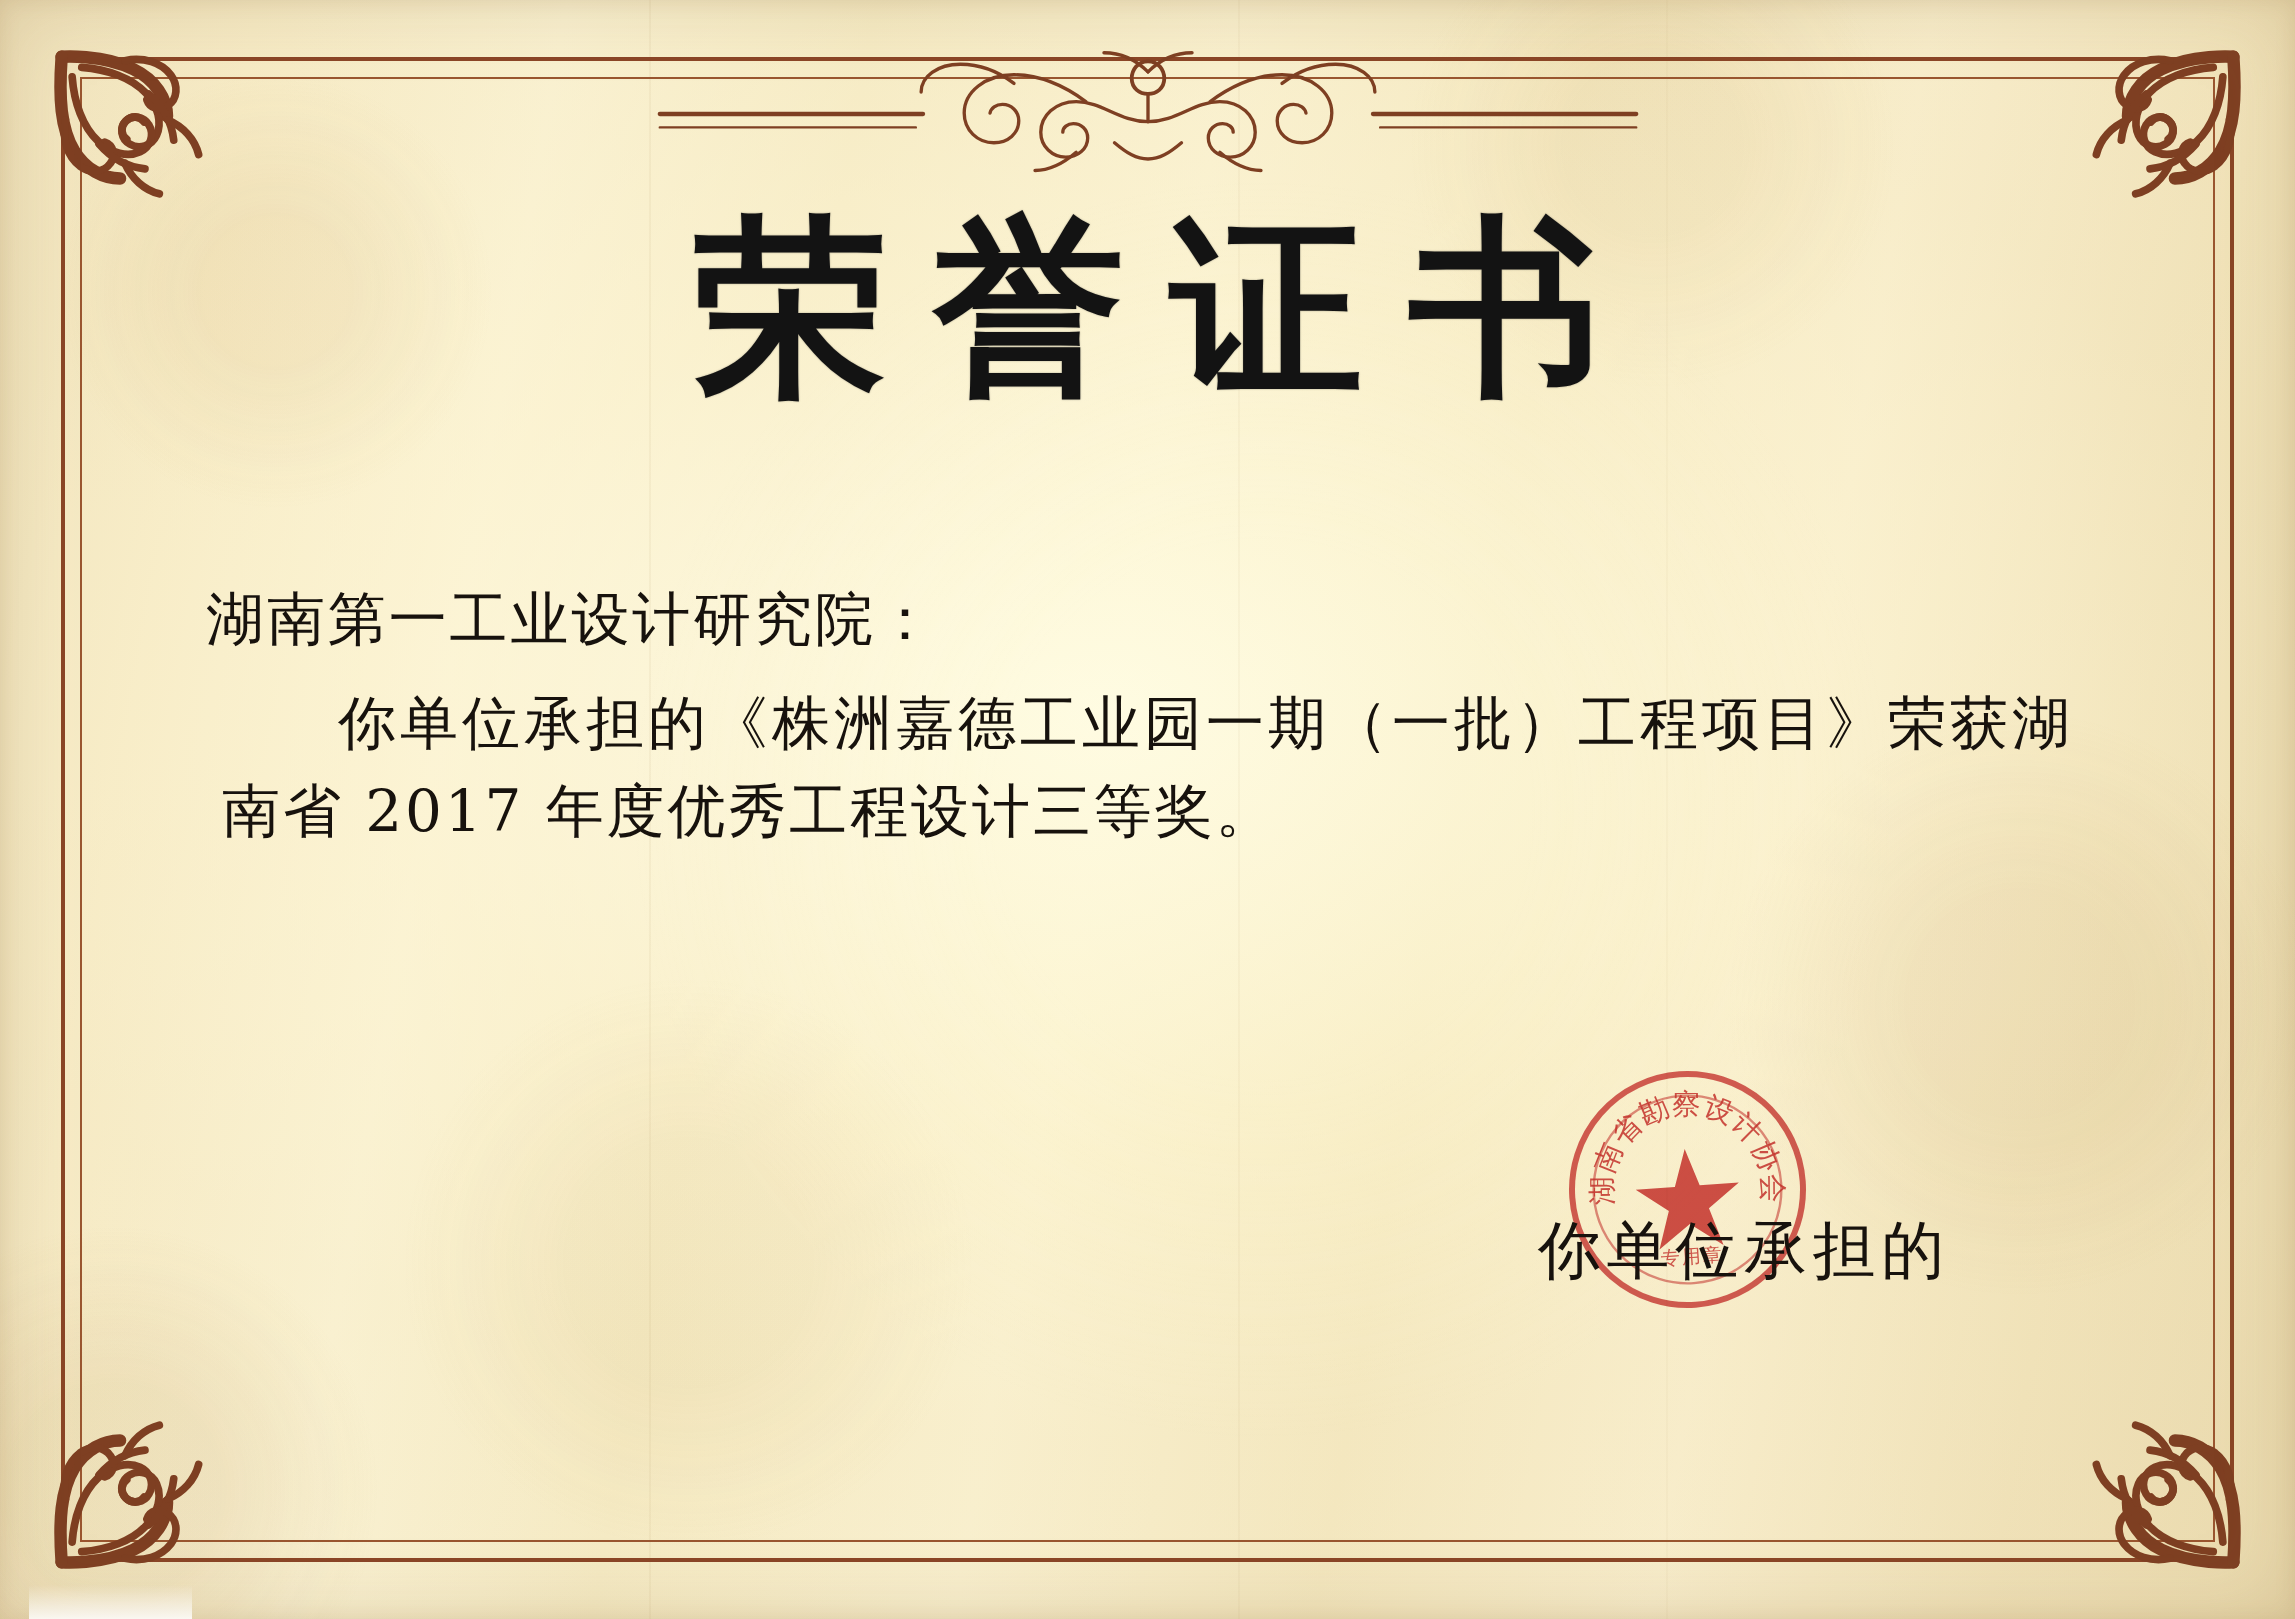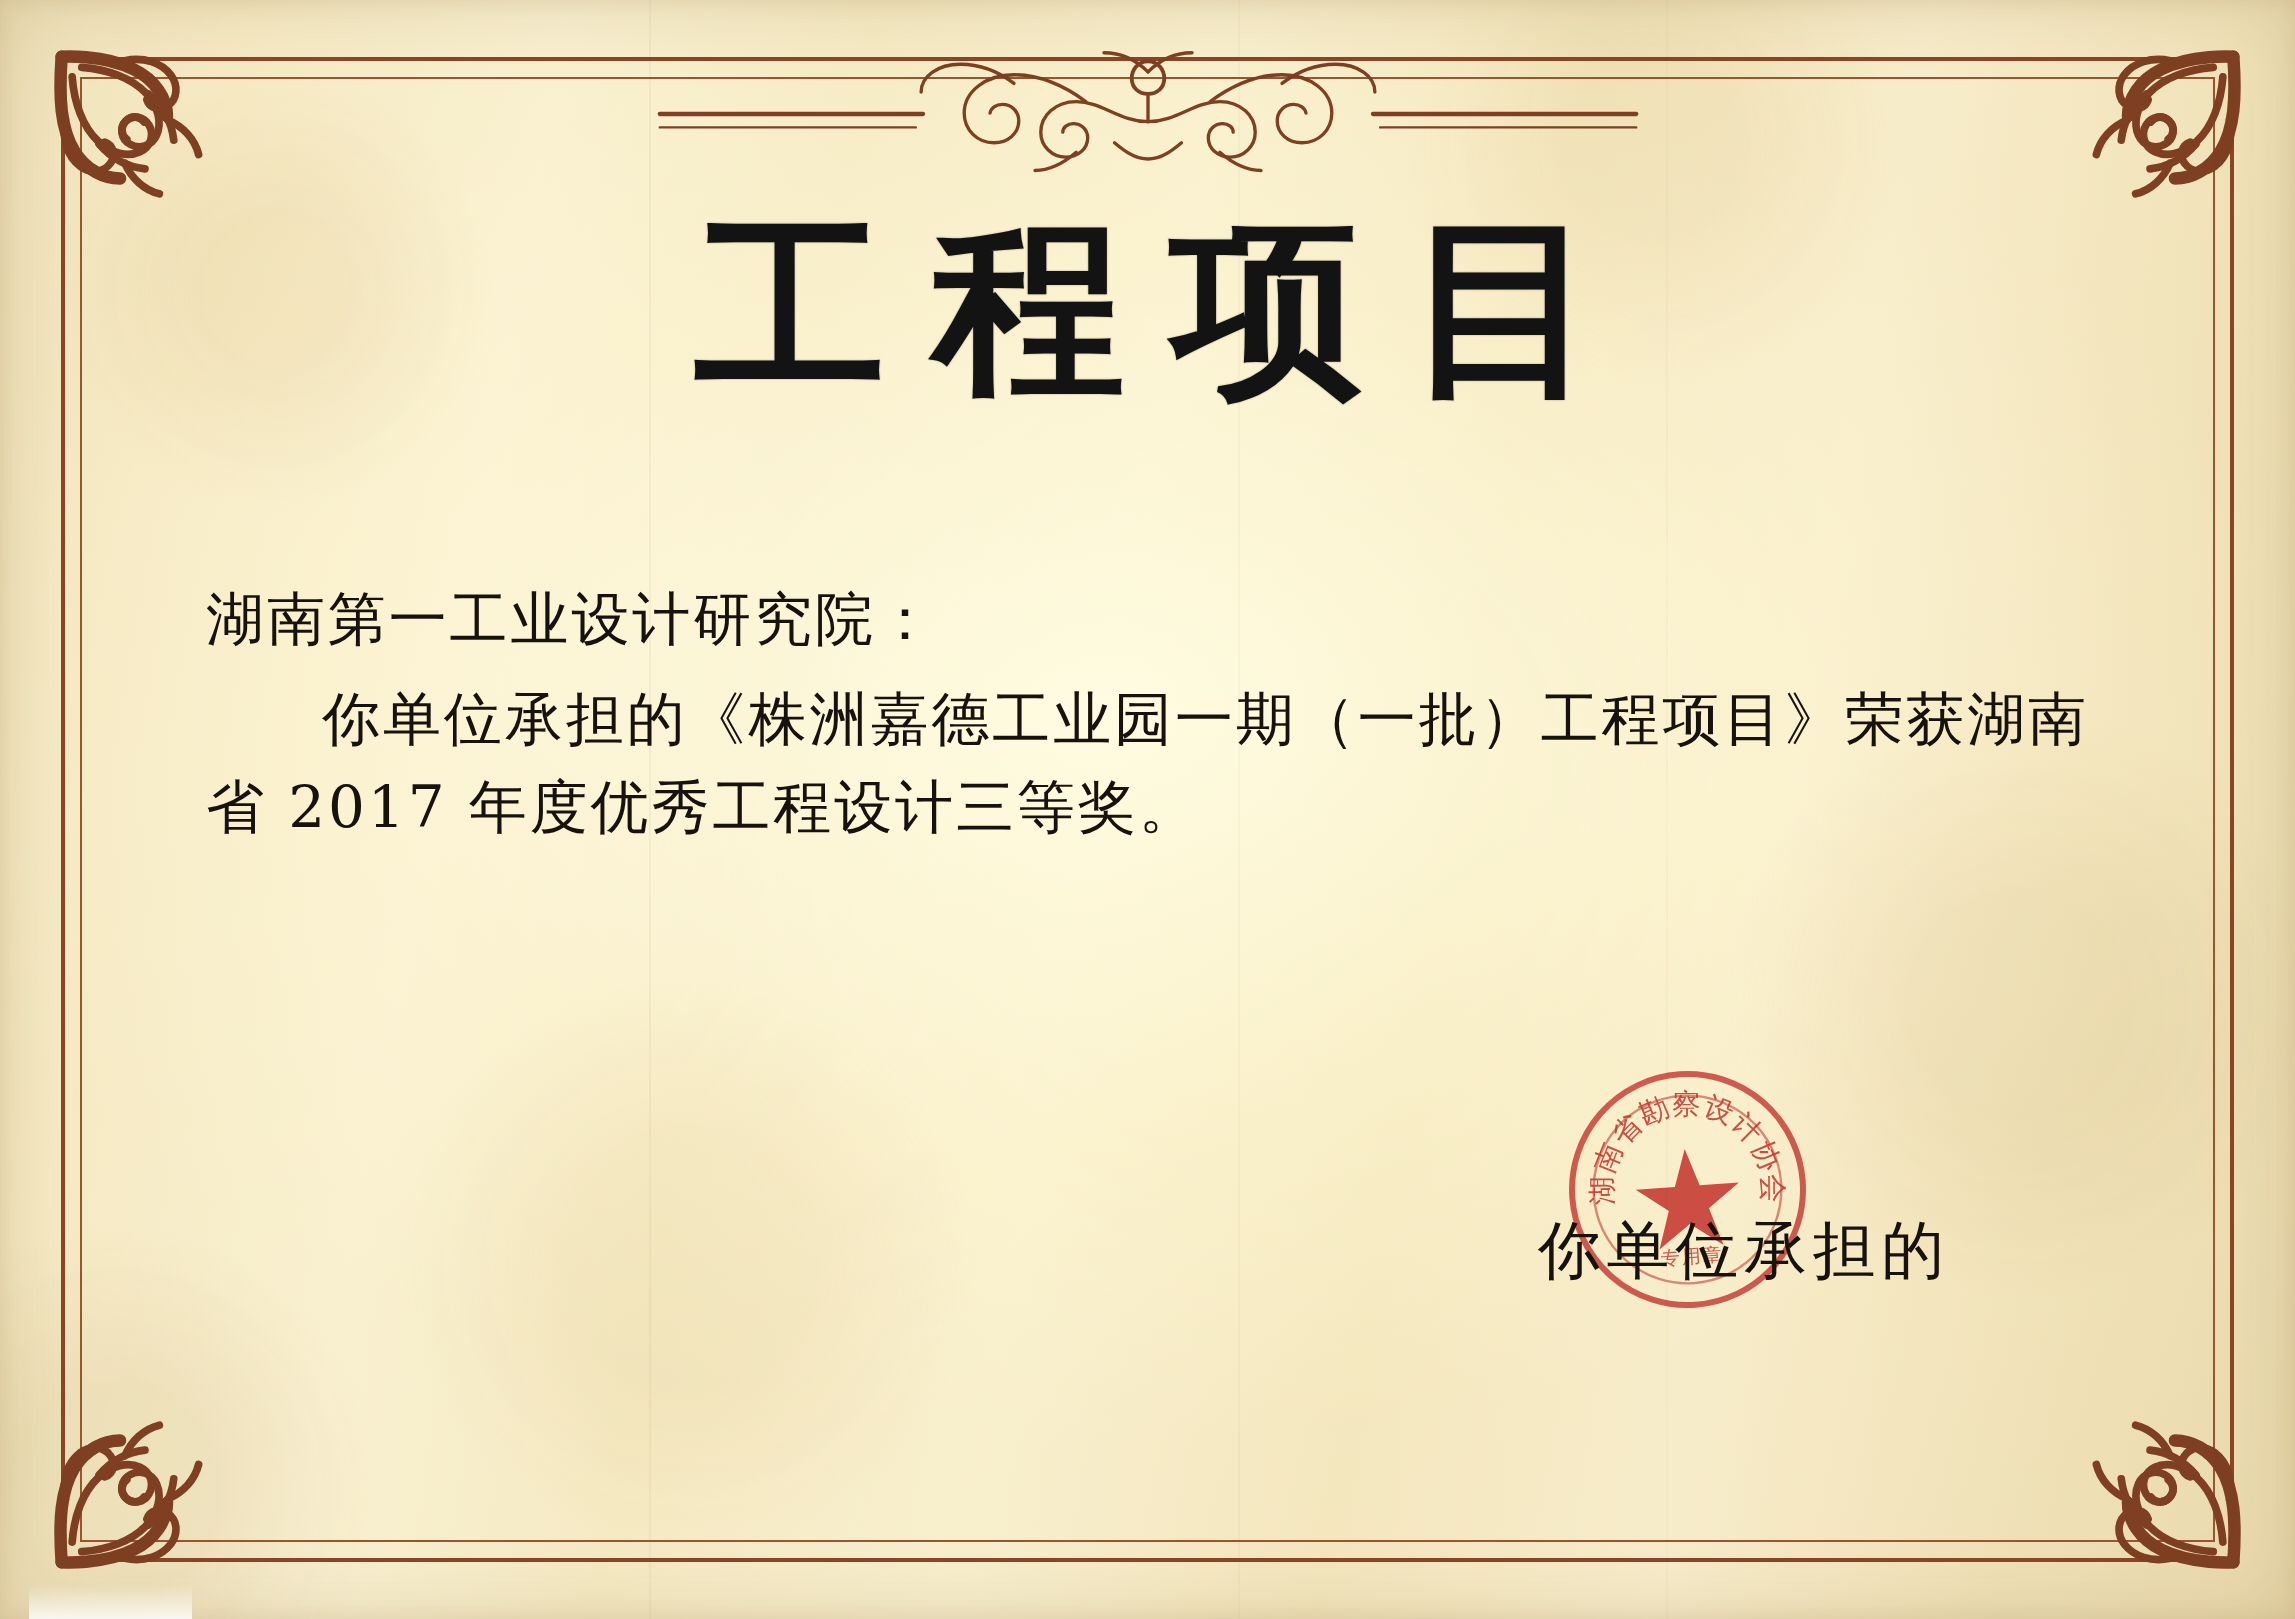--- a/index.html
+++ b/index.html
@@ -141,21 +141,21 @@
     font-family: "DejaVu Serif", "Liberation Serif", serif;
     font-size: 58px;
     line-height: 1.52;
     letter-spacing: 2.9px;
   }
   .salutation {
     margin: 0 0 11.5px 0;
     white-space: nowrap;
   }
   .paragraph {
-    margin: 0;
+    margin: 16px;
     text-indent: 2em;
     text-align: justify;
     text-justify: inter-ideograph;
   }
 
   
   .sign-area {
     position: absolute;
     right: 345px;
     bottom: 297px;
@@ -291,21 +291,21 @@
       <path d="M40 60 c4 54 22 104 54 134 28 26 62 34 88 22 22 -10 30 -36 18 -56 -10 -18 -34 -22 -48 -8 -12 12 -10 30 2 38"></path>
       <path d="M150 26 c40 -8 76 4 96 30 16 22 14 50 -6 64 -16 12 -38 6 -44 -12"></path>
       <path d="M26 150 c-8 40 4 76 30 96 22 16 50 14 64 -6 12 -16 6 -38 -12 -44"></path>
       <path d="M96 200 c26 30 60 48 96 52"></path>
       <path d="M200 96 c30 26 48 60 52 96"></path>
       <path d="M240 150 c32 14 56 40 64 72"></path>
       <path d="M150 240 c14 32 40 56 72 64"></path>
     </svg>
   </div>
 
-  <div class="title">工程项目</div>
+  <div class="title">荣誉证书</div>
 
   <div class="body-block">
     <p class="salutation">湖南第一工业设计研究院：</p>
     <p class="paragraph">你单位承担的《株洲嘉德工业园一期（一批）工程项目》荣获湖南省 2017 年度优秀工程设计三等奖。</p>
   </div>
 
   <div class="sign-area">
     <div class="seal">
       <svg viewBox="0 0 470 470" xmlns="http://www.w3.org/2000/svg">
         <defs>

